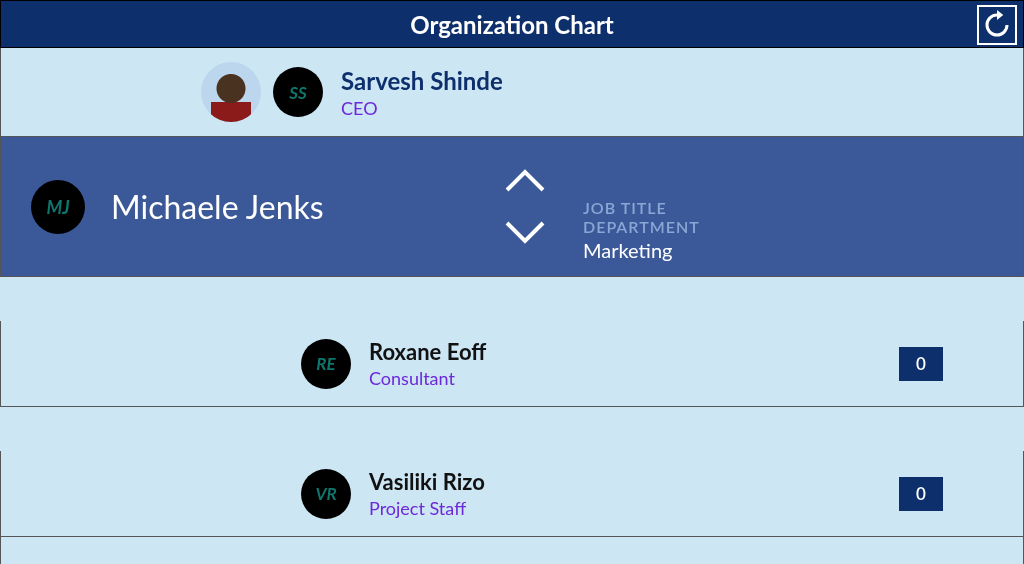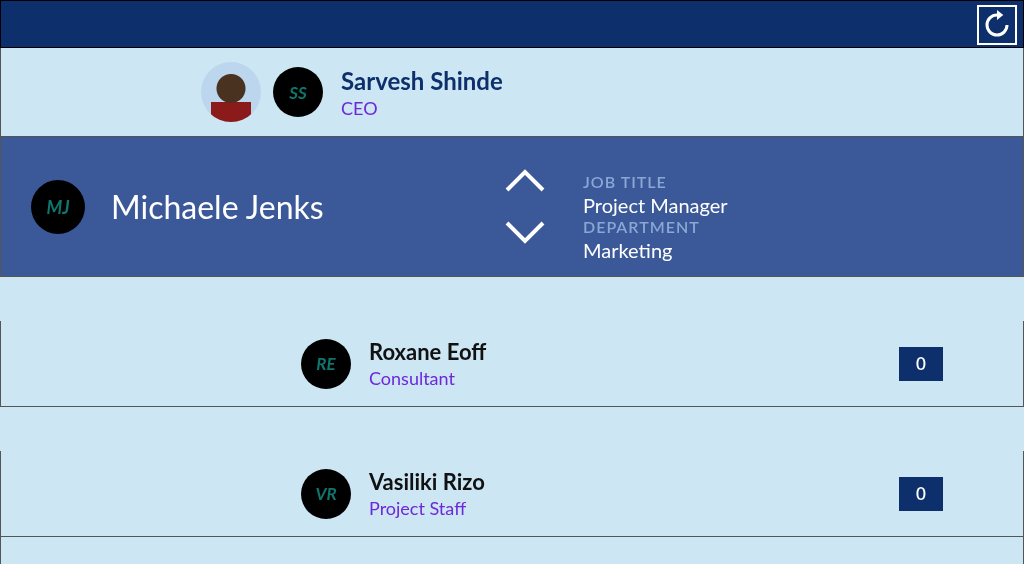--- a/index.html
+++ b/index.html
@@ -185,20 +185,21 @@
       justify-content: center;
       font-size: 17px;
       font-weight: 600;
       cursor: pointer;
     }
   </style>
 </head>
 <body>
 
 <div class="header">
+  <span class="header-title">Organization Chart</span>
   <div class="refresh-btn">
     <svg width="30" height="30" viewBox="0 0 24 24">
       <path d="M12 4 A8 8 0 1 0 20 12" fill="none" stroke="#fff" stroke-width="2.4"></path>
       <path d="M12 0 L12 8 L17 4 Z" fill="#fff"></path>
     </svg>
   </div>
 </div>
 
 <div class="row top-parent">
   <div class="photo-avatar"></div>
@@ -218,21 +219,20 @@
       <polyline points="6,24 24,6 42,24" fill="none" stroke="#fff" stroke-width="4"></polyline>
     </svg>
     <svg class="chevron" width="48" height="30" viewBox="0 0 48 30">
       <polyline points="6,6 24,24 42,6" fill="none" stroke="#fff" stroke-width="4"></polyline>
     </svg>
   </div>
 
   <div class="detail-col">
     <div>
       <div class="detail-label">JOB TITLE</div>
-      <div class="detail-value">Project Manager</div>
     </div>
     <div>
       <div class="detail-label">DEPARTMENT</div>
       <div class="detail-value">Marketing</div>
     </div>
   </div>
 </div>
 
 <div class="row child">
   <div class="badge">RE</div>

